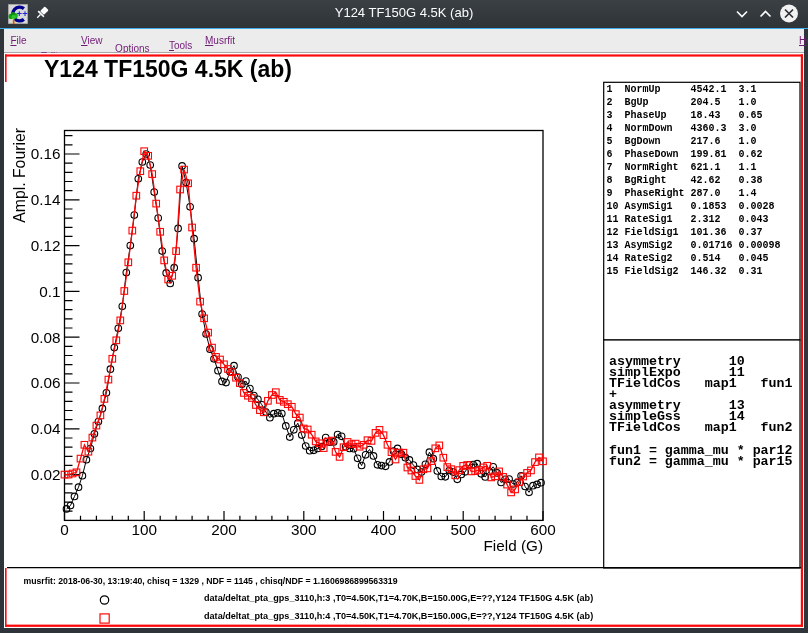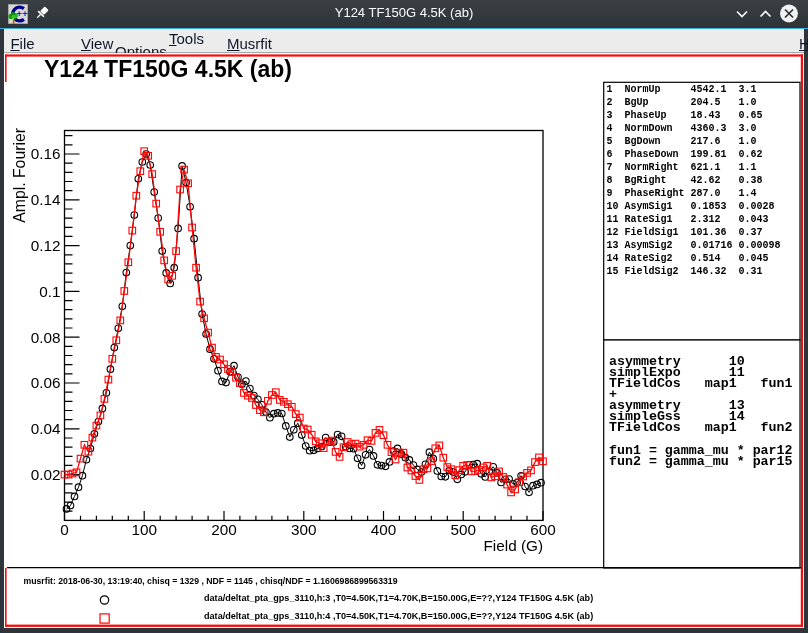--- a/index.html
+++ b/index.html
@@ -1,18 +1,18 @@
 <!DOCTYPE html>
 <html><head><meta charset="utf-8"><title>Y124 TF150G 4.5K (ab)</title><style>
 html,body{margin:0;padding:0}
 body{width:808px;height:633px;position:relative;background:#2f343a;font-family:"Liberation Sans",sans-serif;overflow:hidden}
 #titlebar{position:absolute;left:0;top:0;width:808px;height:28px;background:linear-gradient(#3b4045,#2e3338)}
 #title{position:absolute;left:0;top:5px;width:808px;text-align:center;color:#fcfcfc;font-size:13px}
 #bluebar{position:absolute;left:0;top:28px;width:808px;height:1px;background:#3daee9}
-#menubar{position:absolute;left:4px;top:29px;width:800px;height:23px;background:#ececec;border-bottom:1px solid #a8a8a8;font-size:15px;color:#0f172a}
+#menubar{position:absolute;left:4px;top:29px;width:800px;height:23px;background:#ececec;border-bottom:1px solid #a8a8a8;font-size:10px;color:#701a75}
 #canvas{position:absolute;left:4px;top:53px;width:800px;height:575px;background:#fff}
 </style></head><body>
 <div id="titlebar">
     <svg width="20" height="20" viewBox="0 0 20 20" style="position:absolute;left:8px;top:4px">
 <rect x="0" y="0" width="20" height="20" fill="#909090"></rect>
 <rect x="0.7" y="0.7" width="18.6" height="18.6" fill="#d8d8d8"></rect>
 <path d="M15.9 4.6 A6.9 6.9 0 1 0 15.9 15.4" fill="none" stroke="#00008c" stroke-width="3.3"></path>
 <text x="8.6" y="12.8" font-size="9.5" font-weight="bold" fill="#2222dd" font-family="'Liberation Sans',sans-serif">++</text>
 <circle cx="3.1" cy="12.4" r="2.6" fill="#0f9f0f"></circle>
 <circle cx="7.0" cy="11.8" r="2.8" fill="#17b817"></circle>
@@ -36,22 +36,22 @@
 <circle cx="74" cy="13.5" r="9" fill="#f2f2f2"></circle>
 <path d="M70 9.5 L78 17.5 M78 9.5 L70 17.5" stroke="#2d3136" stroke-width="1.7"></path>
 </svg>
   </div>
 <div id="bluebar"></div>
 <div id="menubar">
     <span style="position:absolute;left:6.4px;top:5.5px"><u>F</u>ile</span>
     <span style="position:absolute;left:36.8px;top:22px"><u>E</u>dit</span>
     <span style="position:absolute;left:77px;top:5.5px"><u>V</u>iew</span>
     <span style="position:absolute;left:111.1px;top:14px"><u>O</u>ptions</span>
-    <span style="position:absolute;left:165px;top:1px"><u>T</u>ools</span>
-    <span style="position:absolute;left:223px;top:5.5px"><u>M</u>usrfit</span>
+    <span style="position:absolute;left:165px;top:11px"><u>T</u>ools</span>
+    <span style="position:absolute;left:201px;top:5.5px"><u>M</u>usrfit</span>
     <span style="position:absolute;left:795px;top:5.5px"><u>H</u>elp</span>
   </div>
 <div id="canvas"></div>
 <svg width="800" height="575" viewBox="4 53 800 575" style="position:absolute;left:4px;top:53px" font-family="&quot;Liberation Sans&quot;,sans-serif" fill="#000">
     <style>.m1{font:bold 10px "Liberation Mono",monospace}.m2{font:bold 13.3px "Liberation Mono",monospace}</style>
     <rect x="5" y="54.4" width="798" height="2.2" fill="#fa0a0a"></rect>
     <rect x="800.8" y="54.4" width="2.2" height="572.4" fill="#fa0a0a"></rect>
     <rect x="5" y="624.6" width="798" height="2.3" fill="#fa0a0a"></rect>
     <rect x="5" y="54.4" width="1.6" height="27.6" fill="#fa0a0a"></rect>
     <rect x="5" y="568" width="1.6" height="58.9" fill="#fa0a0a"></rect>

